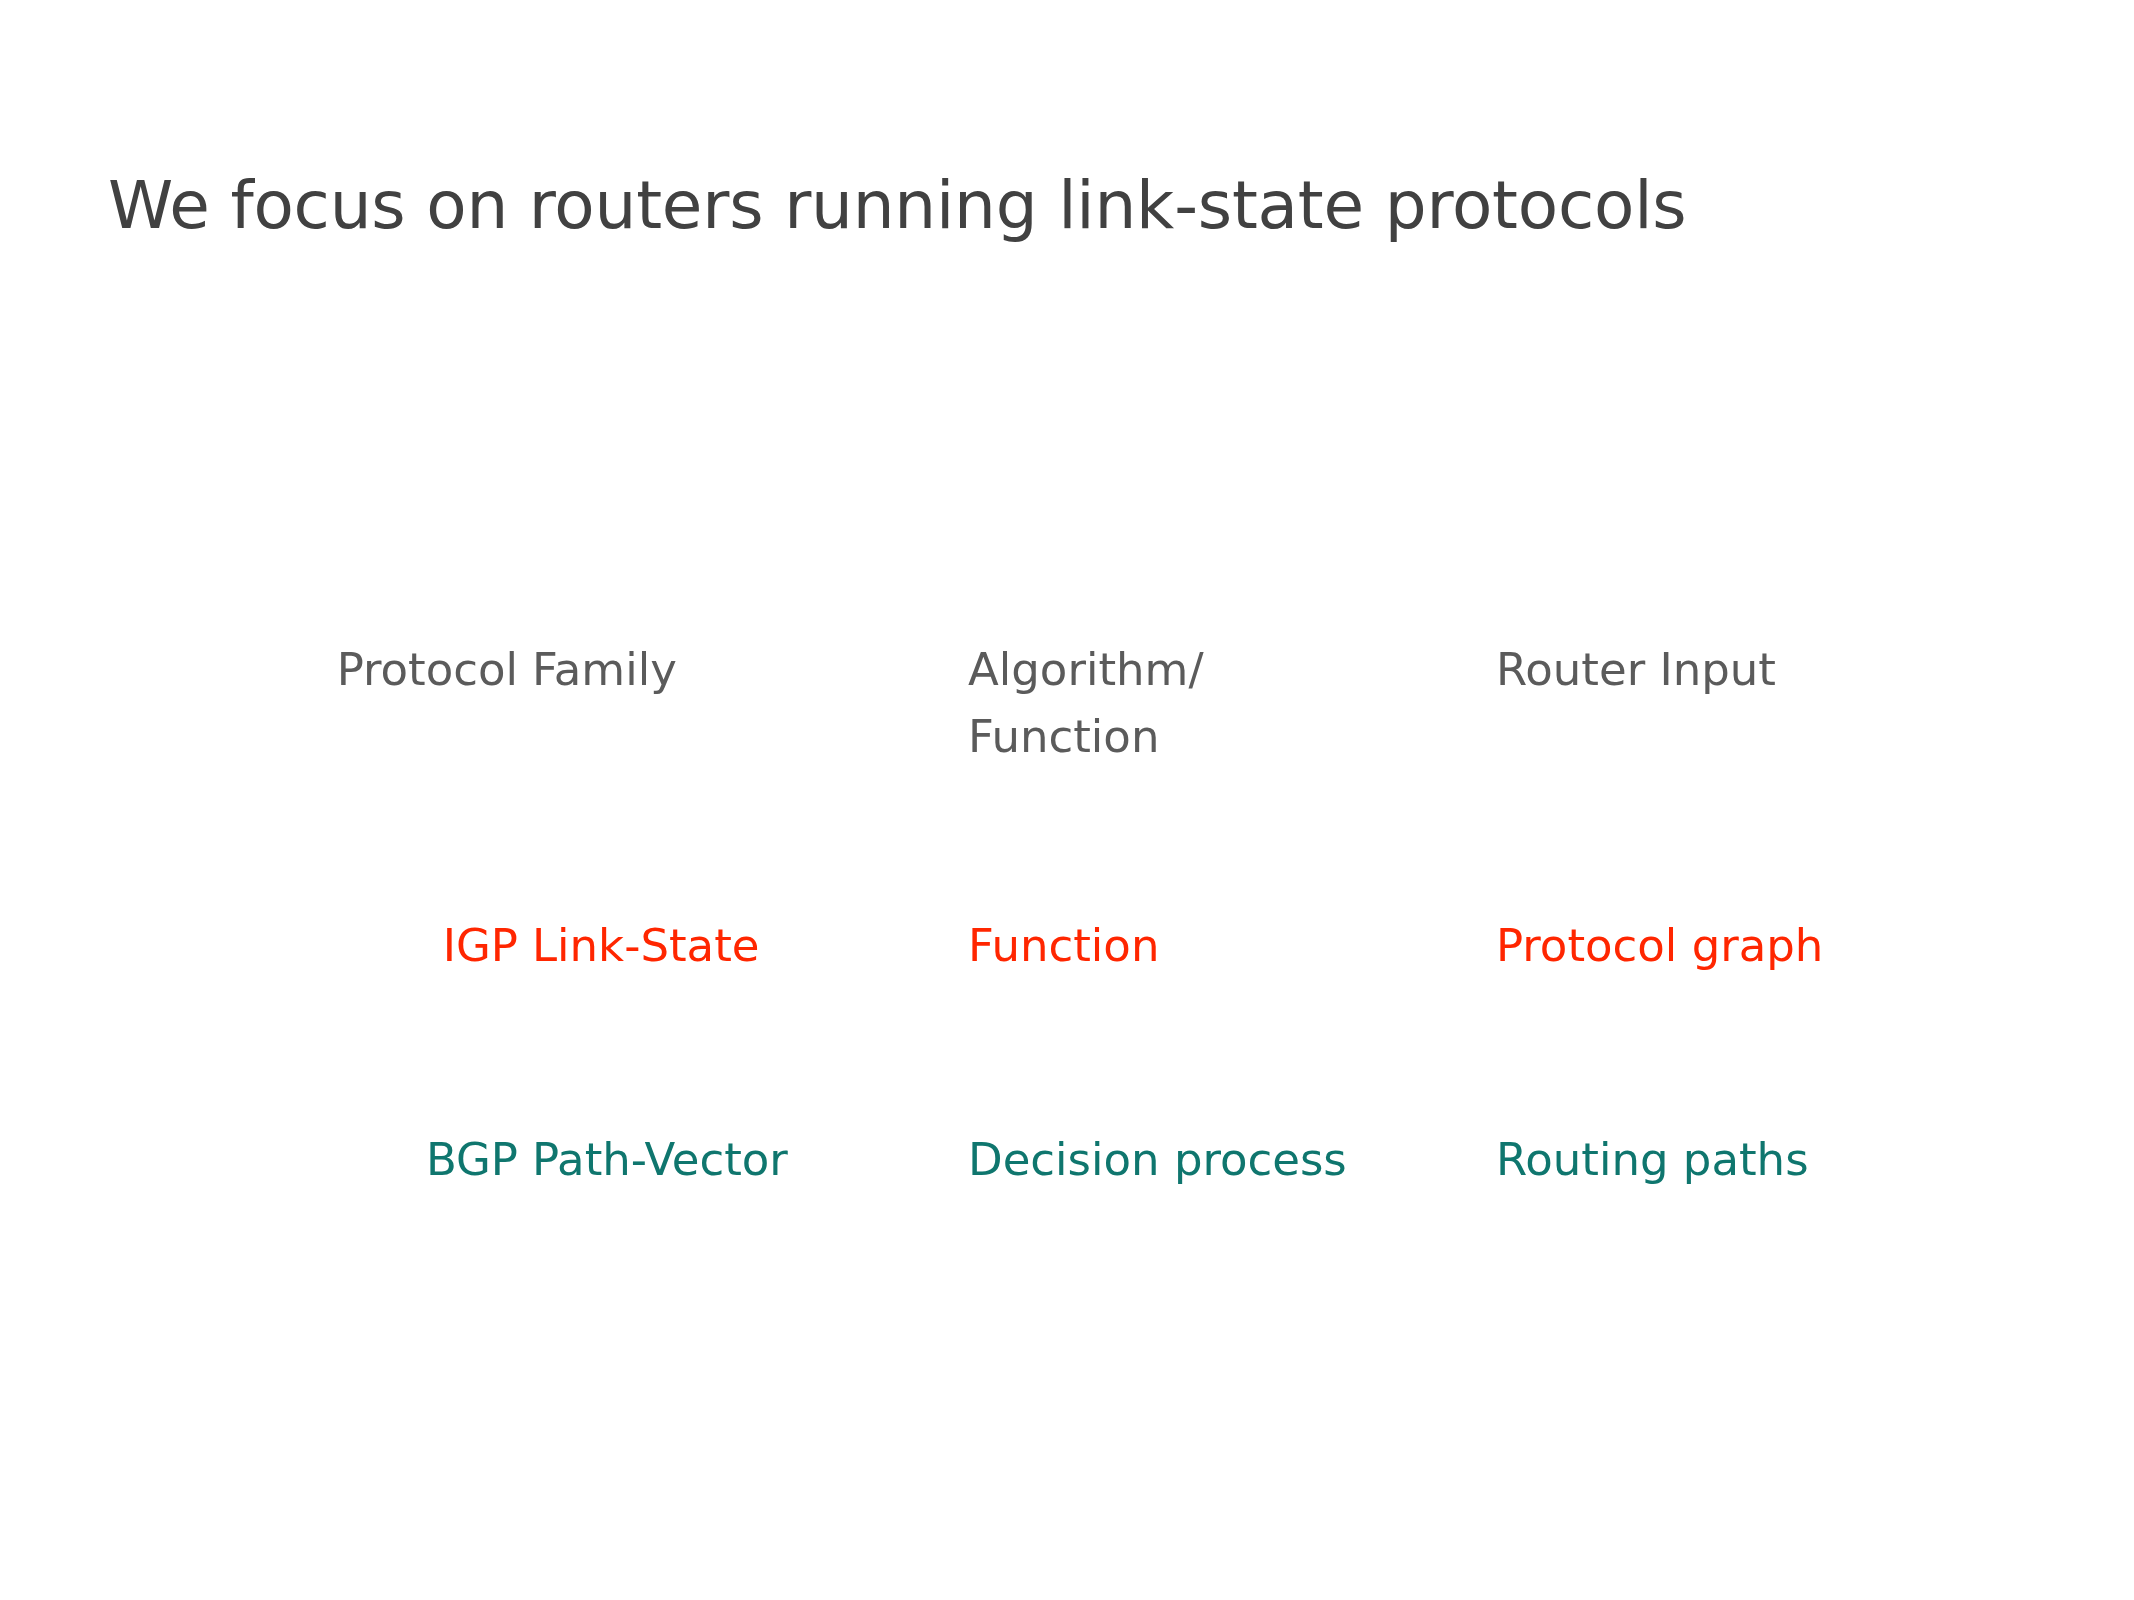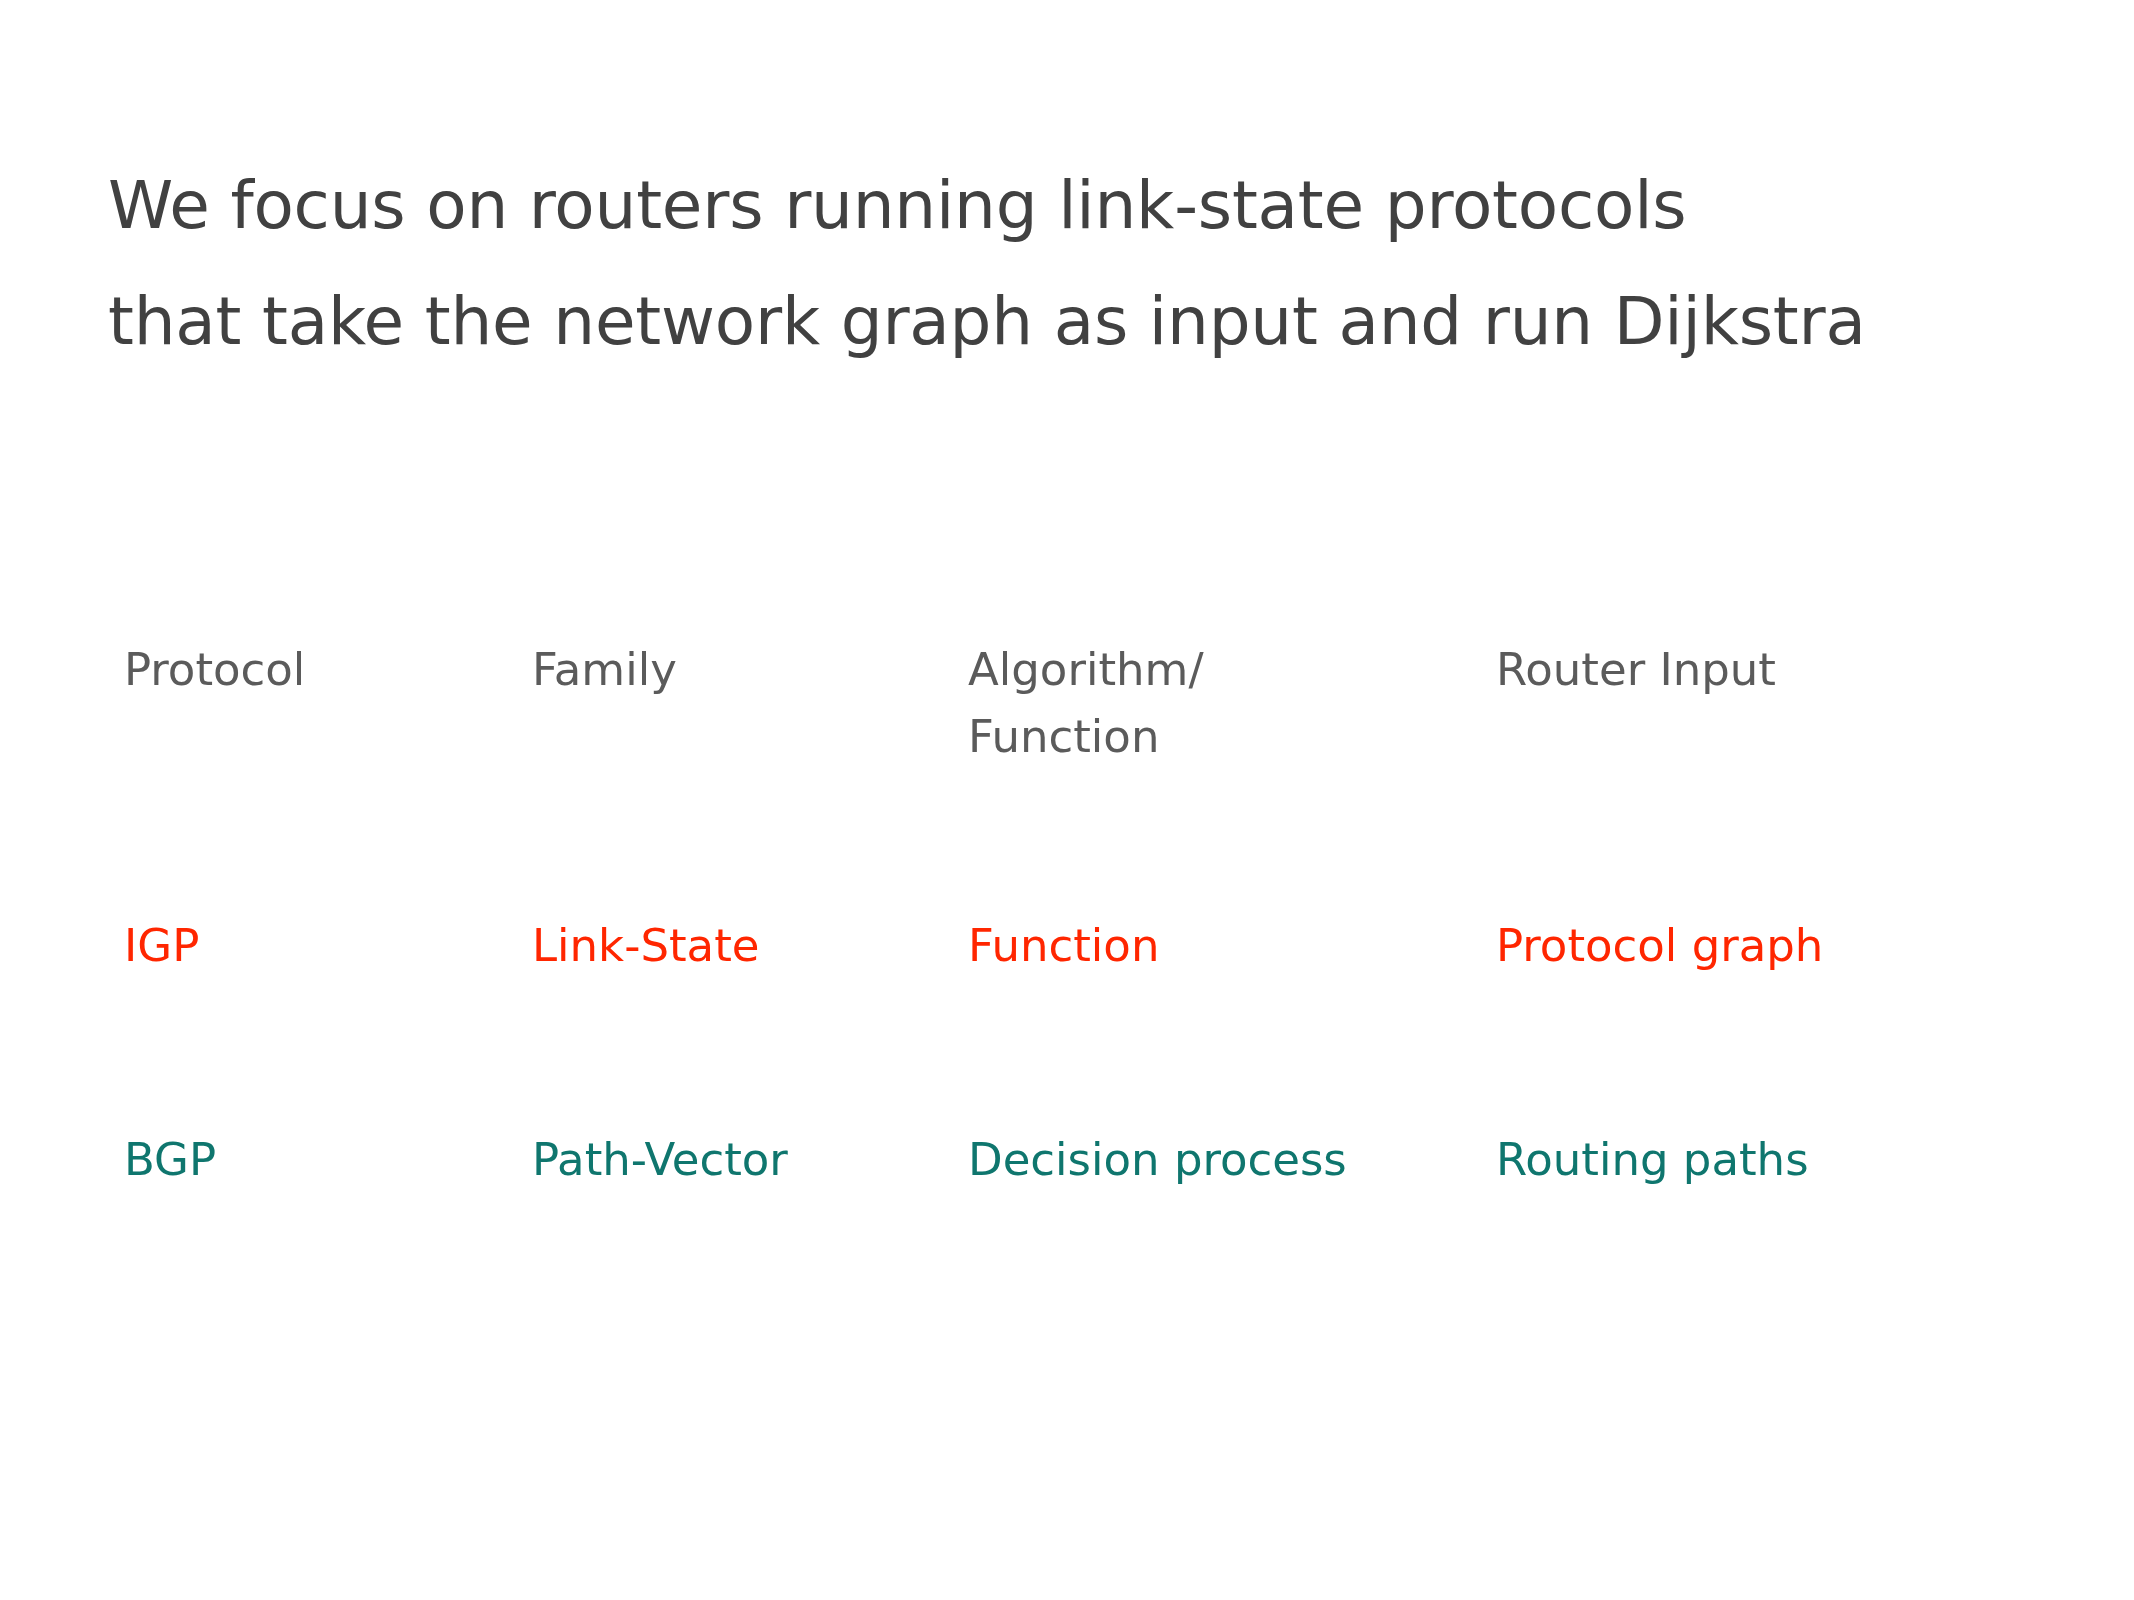--- a/index.html
+++ b/index.html
@@ -51,42 +51,41 @@
   .cell {
     position: absolute;
     top: 0;
     font-family: "DejaVu Sans", sans-serif;
     font-size: 45px;
     font-weight: 400;
     line-height: 67px;
     white-space: pre-line;
   }
   
-  .col-0 { left: 16px;    width: 410px; }
+  .col-0 { left: 0px;    width: 410px; text-align: right; }
   .col-1 { left: 424px;  width: 420px; }
   .col-2 { left: 860px;  width: 420px; }
   .col-3 { left: 1388px; width: 500px; }
 
   .row-header   { top: 0px; }
   .row-header .cell   { color: #5b5b5b; }
 
   .row-igp      { top: 276px; }
   .row-igp .cell      { color: #ff2600; }
 
   .row-bgp      { top: 490px; }
   .row-bgp .cell      { color: #0f766e; }
 </style>
 </head>
 <body>
 
 <div id="slide">
 
   <div id="title-block">
     <div class="title-line">We focus on routers running link-state protocols</div>
-    <div class="title-line">that take the network graph as input and run Dijkstra</div>
   </div>
 
   <div id="protocol-table">
 
     <div class="table-row row-header">
       <div class="cell col-0">Protocol</div>
       <div class="cell col-1">Family</div>
       <div class="cell col-2">Algorithm/
 Function</div>
       <div class="cell col-3">Router Input</div>

